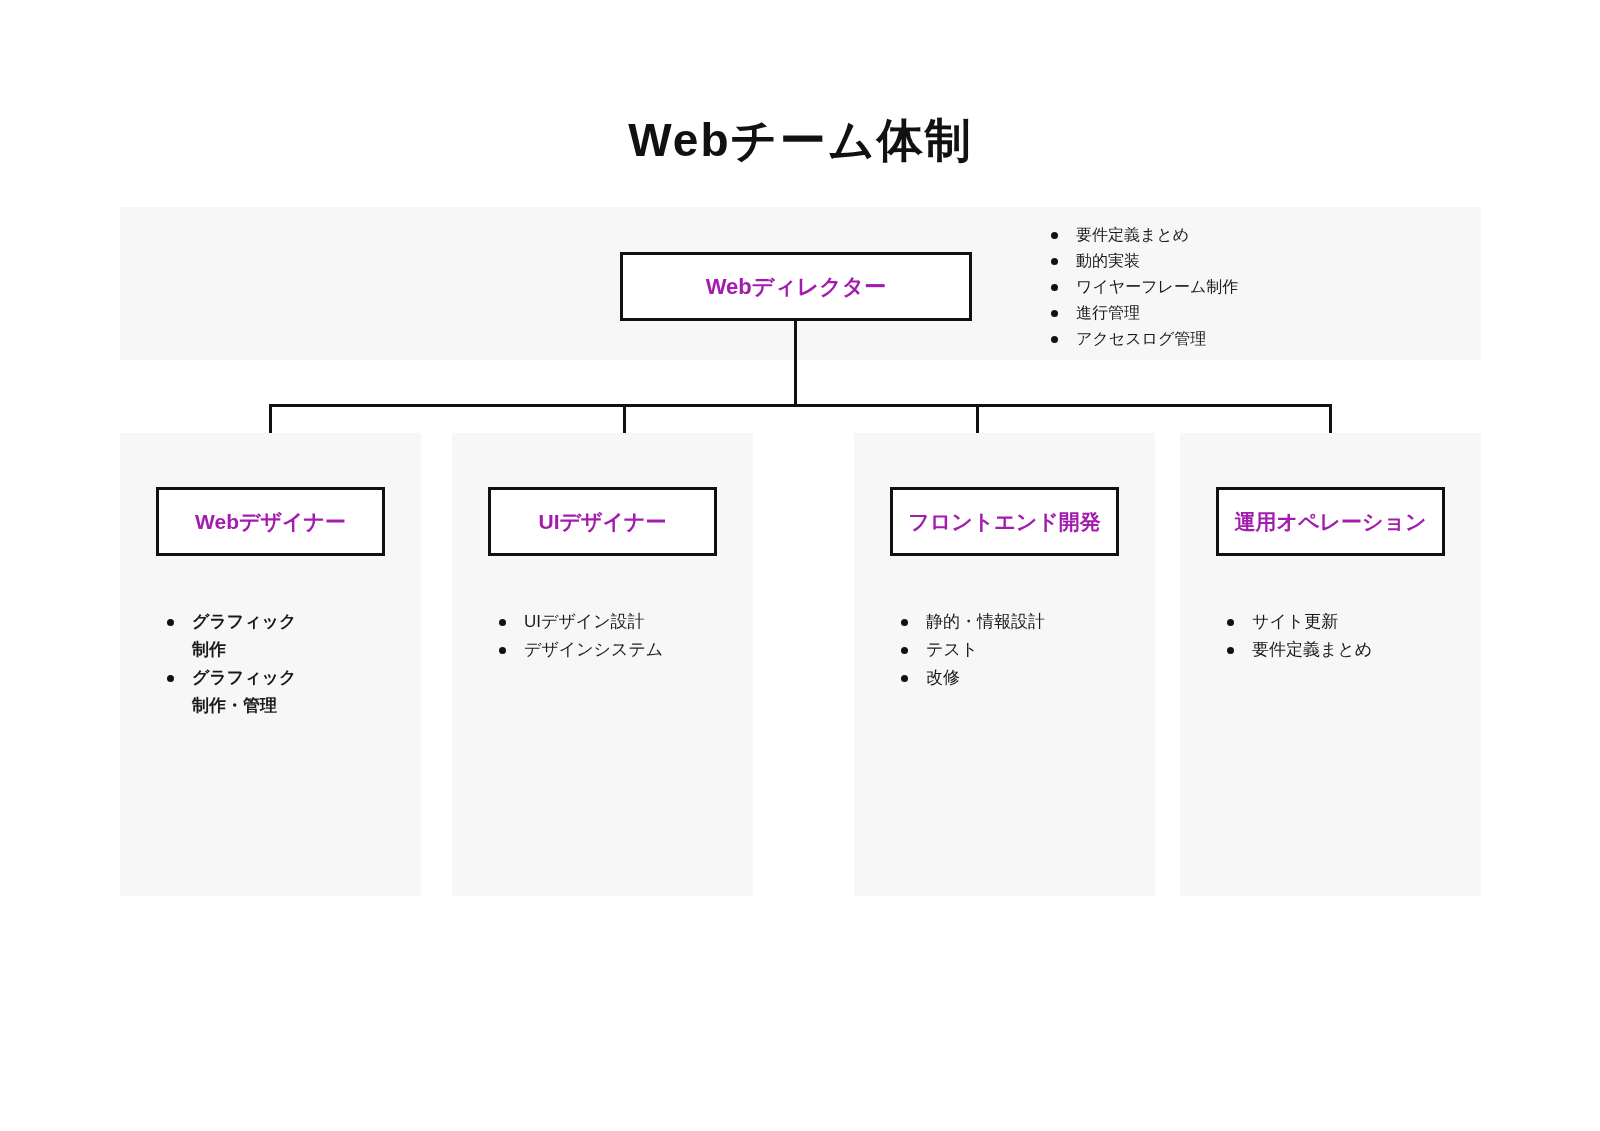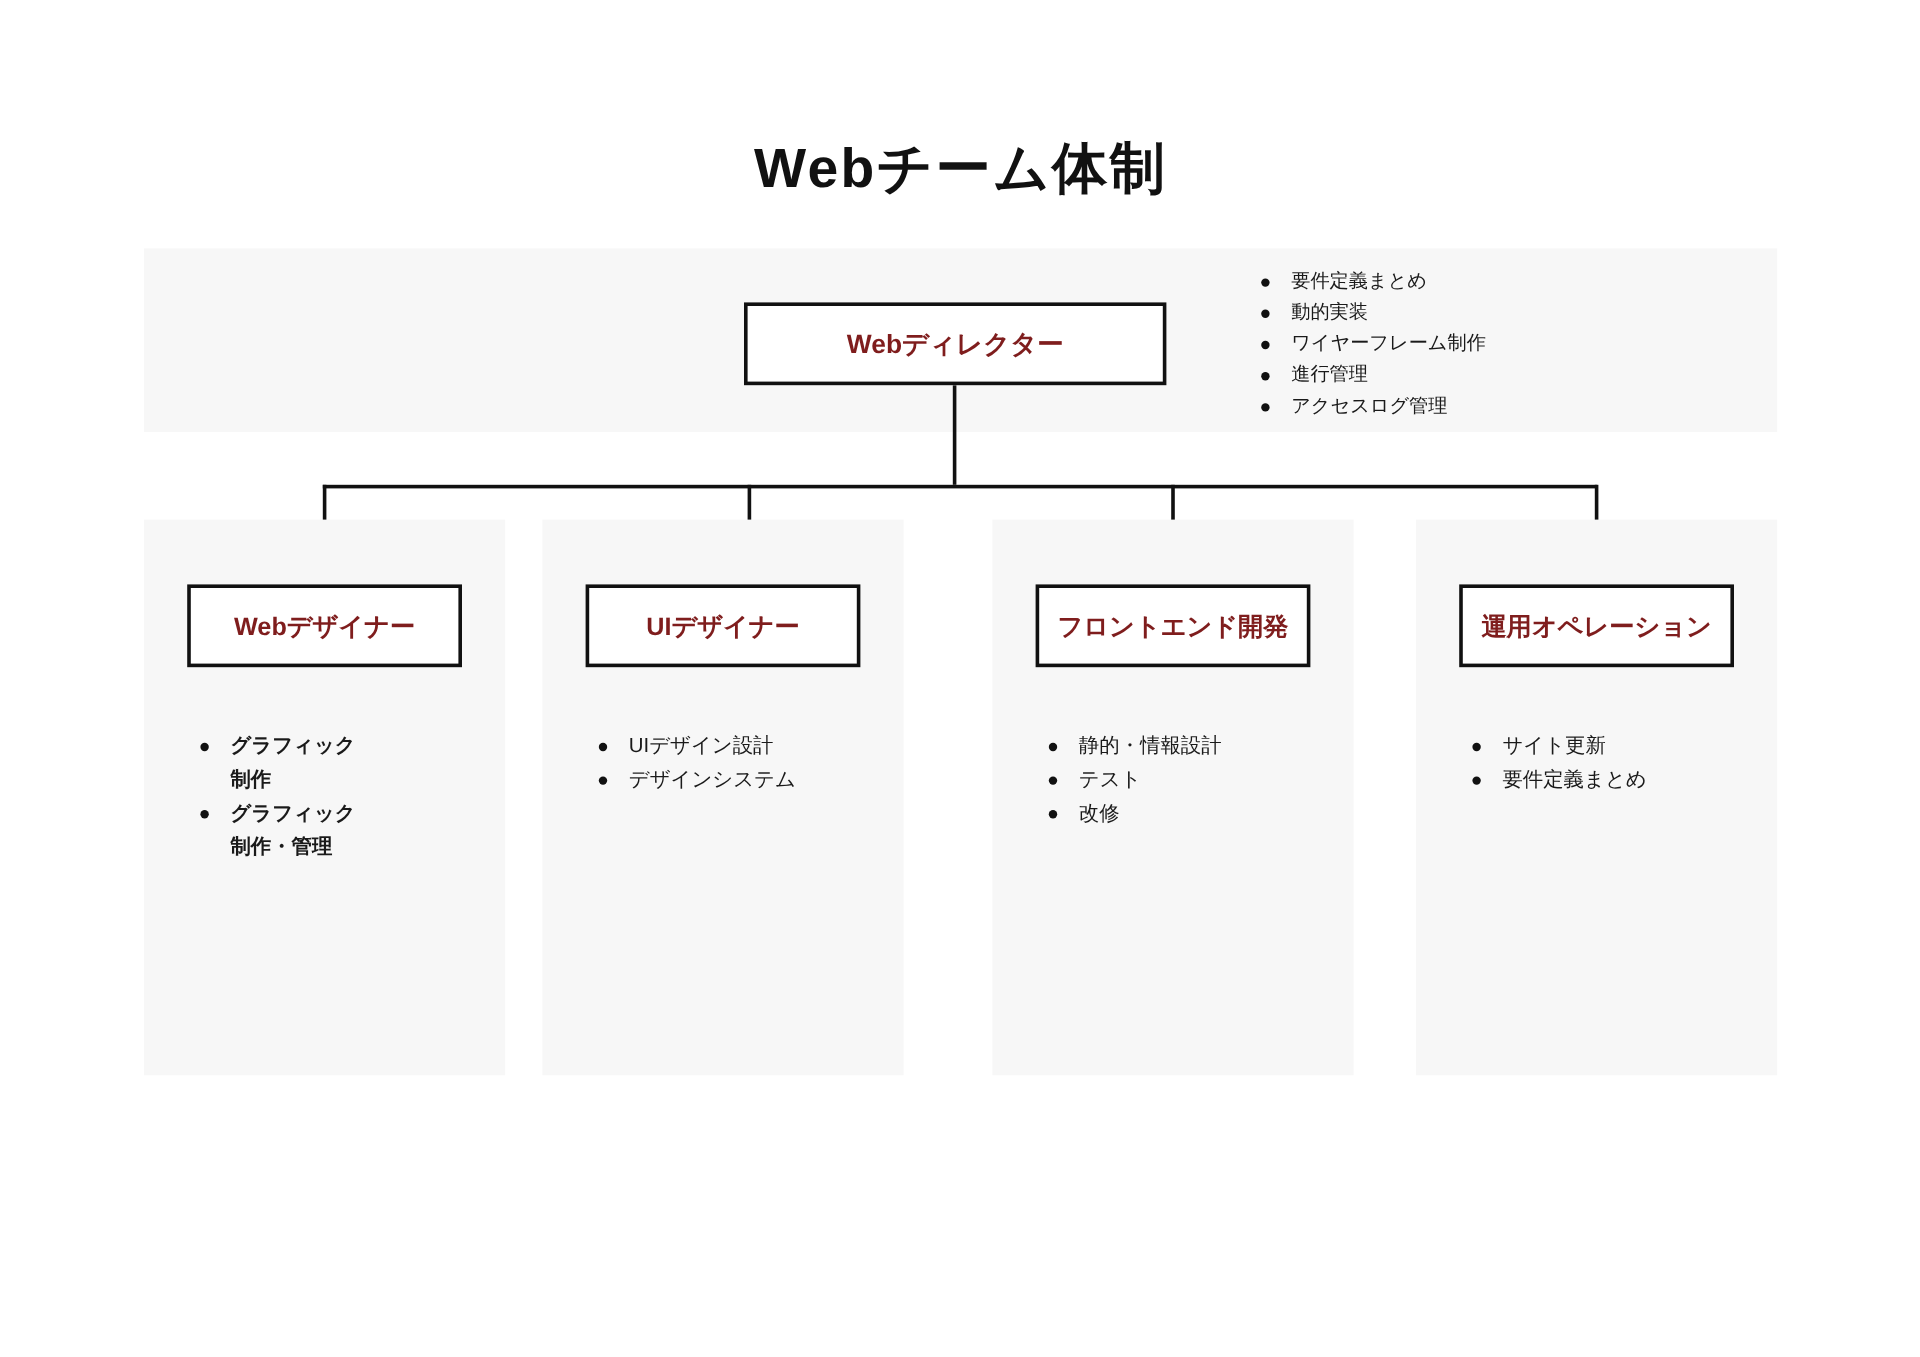--- a/index.html
+++ b/index.html
@@ -18,34 +18,34 @@
     left:120px; top:110px; width:1361px;
     text-align:center;
     font-size:46px; font-weight:700;
     letter-spacing:2px;
     color:#111111;
   }
 
   .panel { position:absolute; background:#f7f7f7; }
   .panel-top { left:120px; top:207px; width:1361px; height:153px; }
   .panel-col { top:433px; width:301px; height:523px; }
-  .col0 { left:120px; } .col1 { left:452px; } .col2 { left:827px;text-decoration:underline; } .col3 { left:1180px; }
+  .col0 { left:120px; } .col1 { left:452px; } .col2 { left:854px;text-decoration:underline; } .col3 { left:1180px; }
 
   .connector { position:absolute; background:#111111; }
   .stub   { left:794px;  top:321px; width:3px;    height:83px; }
   .hline  { left:269px;  top:404px; width:1062px; height:3px;  }
   .drop   { top:404px; width:3px; height:85px; }
   .drop0 { left:269px; } .drop1 { left:623px; } .drop2 { left:976px; } .drop3 { left:1329px; }
 
   .node {
     position:absolute;
     background:#ffffff;
     border:3px solid #111111;
     display:flex; align-items:center; justify-content:center;
-    font-weight:700; color:#7f1d1d;
+    font-weight:700; color:#a21caf;
     text-align:center;
   }
   .root-node { left:620px; top:252px; width:352px; height:69px; font-size:22px; }
   .child-node { left:36px; top:54px; width:229px; height:69px; font-size:21px; }
 
   ul.tasks { list-style:none; position:absolute; }
   ul.tasks li { position:relative; padding-left:27px; }
   ul.tasks li::before {
     content:"";
     position:absolute; left:2px;

